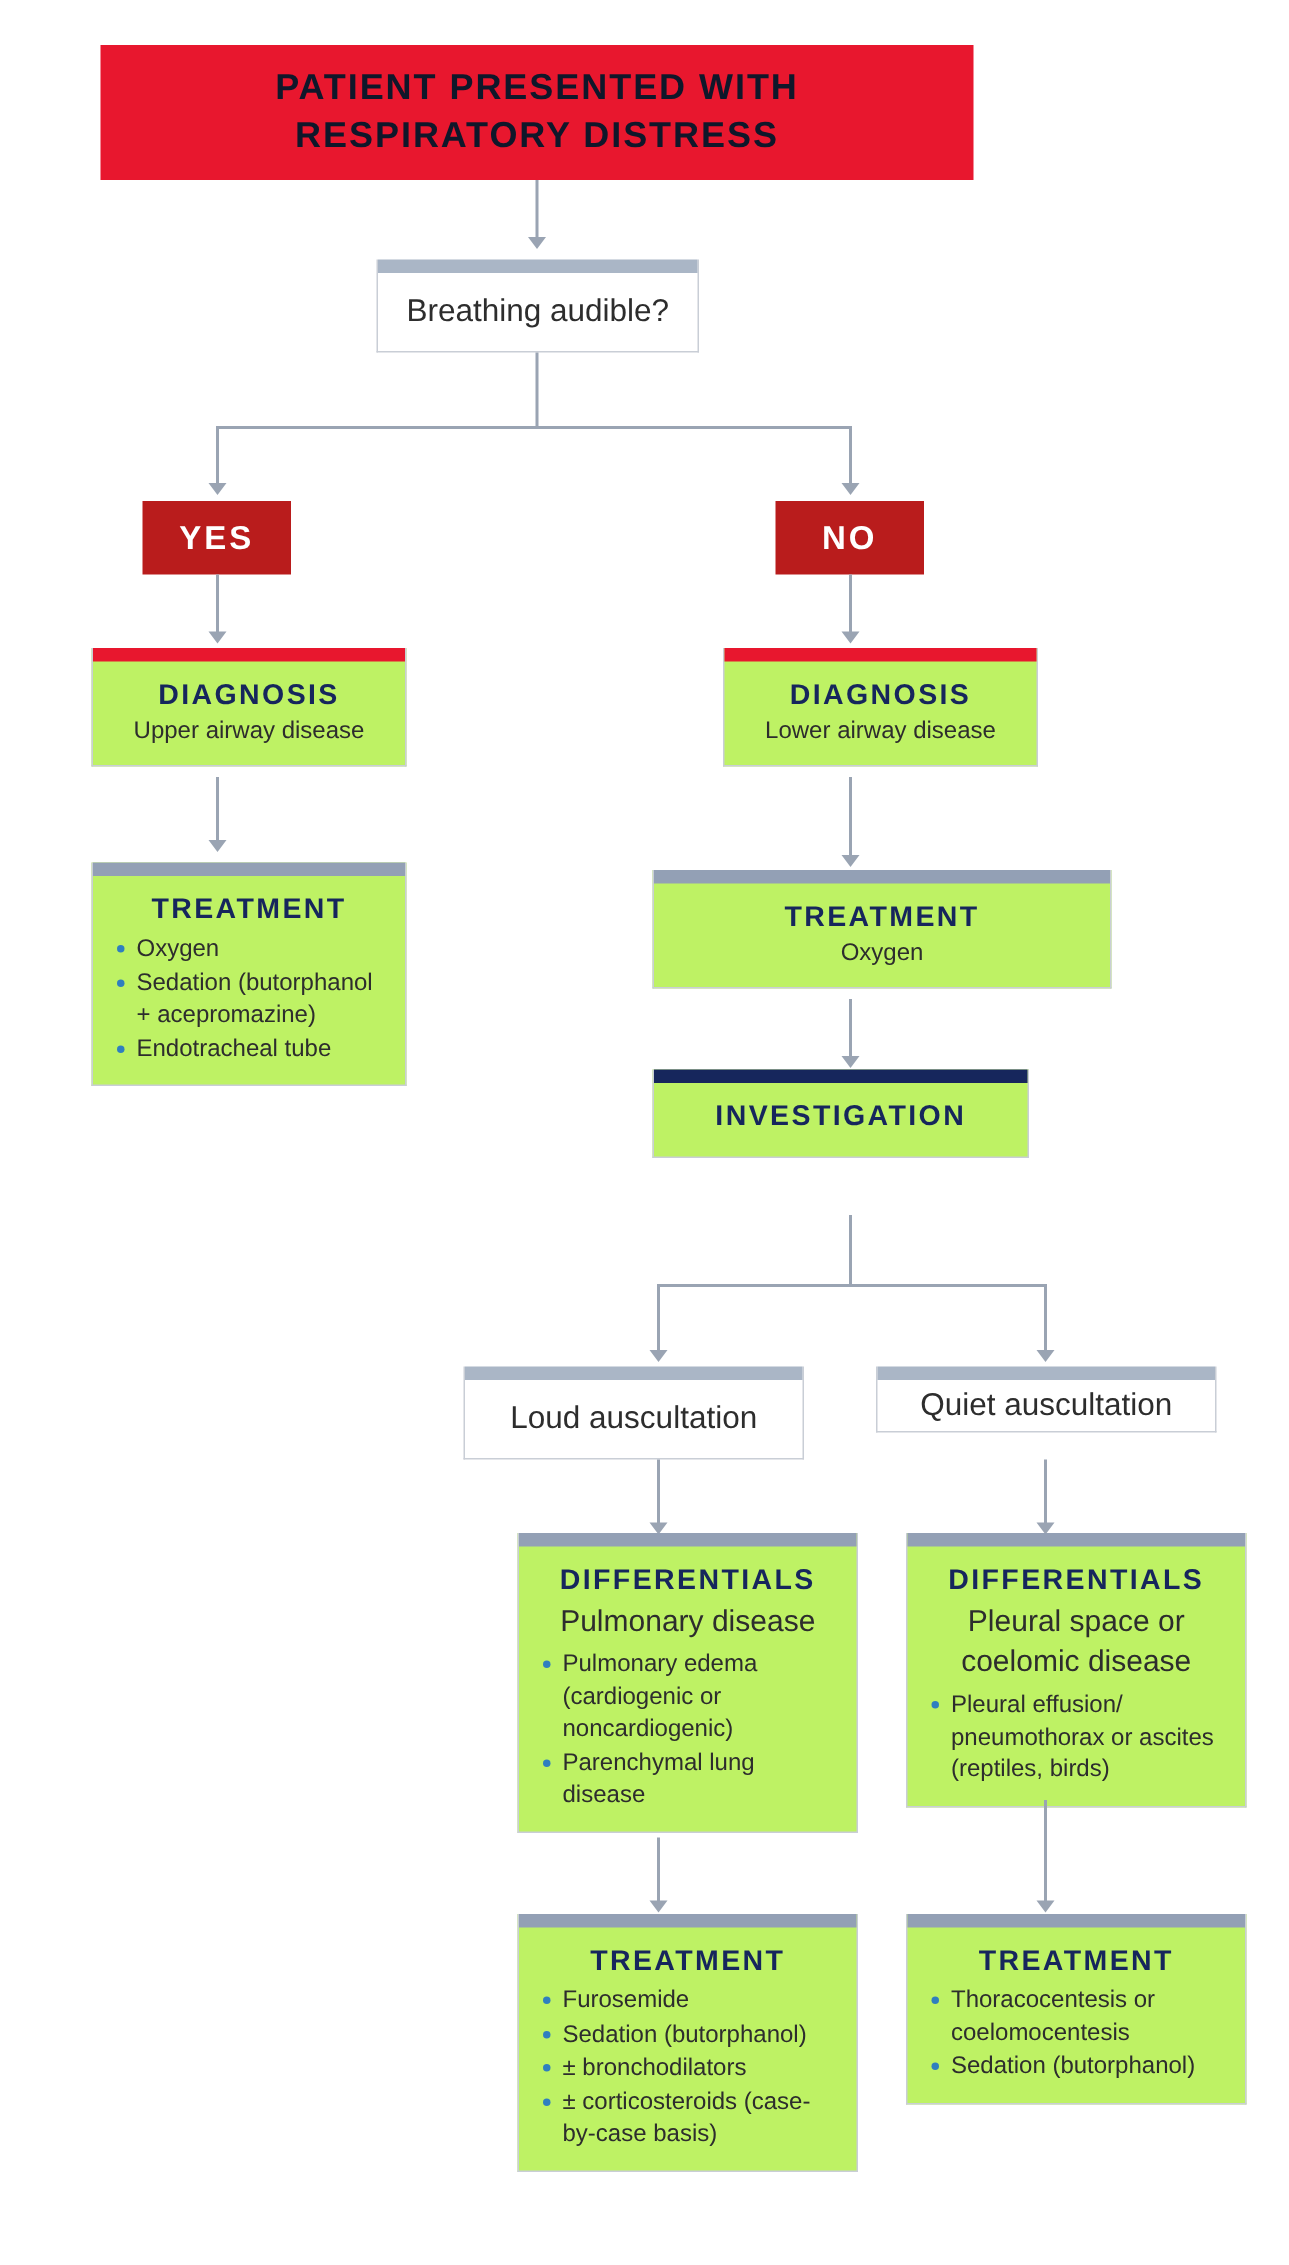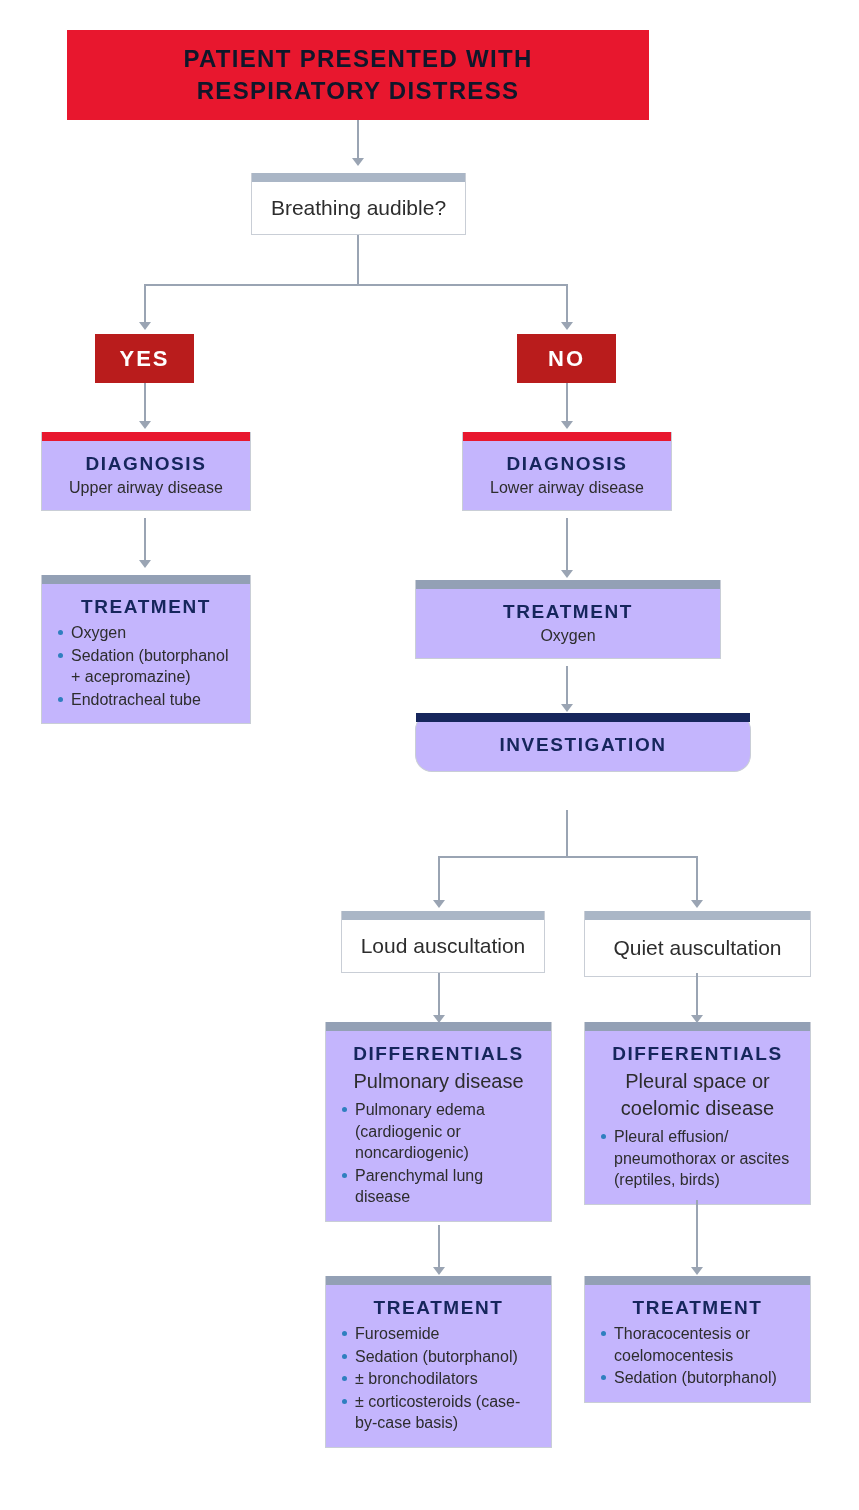--- a/index.html
+++ b/index.html
@@ -18,23 +18,24 @@
   .canvas {
     position: relative;
     width: 859px;
     height: 1510px;
   }
 
   
   .node {
     position: absolute;
     box-sizing: border-box;
-    background: #c4b5fd;
+    background: #bef264;
     border: 1px solid #c9ced6;
     border-top: none;
+    margin-left: 20px;
   }
   .node .cap {
     height: 9px;
     width: 100%;
     display: block;
   }
   .cap-red { background: #e8172e; }
   .cap-grey { background: #93a0b5; }
   .cap-navy { background: #16265c; }
   .cap-lgrey { background: #aab6c6; }
@@ -232,39 +233,39 @@
     <span class="cap cap-grey"></span>
     <div class="body">
       <div class="ttl">TREATMENT</div>
       <div class="sub">Oxygen</div>
     </div>
   </div>
 
   <div class="ln vln" style="left:566px; top:666px; height:42px;"></div>
   <div class="arrow" style="left:561px; top:704px;"></div>
 
-  <div class="node" style="left:415px; top:713px; width:336px;border-radius:17px;">
+  <div class="node" style="left:415px; top:713px; width:251px;">
     <span class="cap cap-navy"></span>
     <div class="body">
       <div class="ttl">INVESTIGATION</div>
     </div>
   </div>
 
   <div class="ln vln" style="left:566px; top:810px; height:47px;"></div>
   <div class="ln hln" style="left:438px; top:856px; width:259px;"></div>
   <div class="ln vln" style="left:438px; top:856px; height:46px;"></div>
   <div class="ln vln" style="left:696px; top:856px; height:46px;"></div>
   <div class="arrow" style="left:433px; top:900px;"></div>
   <div class="arrow" style="left:691px; top:900px;"></div>
 
-  <div class="plain" style="left:341px; top:911px; width:204px; height:62px;">
+  <div class="plain" style="left:309px; top:911px; width:227px; height:62px;">
     <span class="cap cap-lgrey"></span>
     <div class="ptxt">Loud auscultation</div>
   </div>
-  <div class="plain" style="left:584px; top:911px; width:227px; height:66px;">
+  <div class="plain" style="left:584px; top:911px; width:227px; height:44px;">
     <span class="cap cap-lgrey"></span>
     <div class="ptxt">Quiet auscultation</div>
   </div>
 
   <div class="ln vln" style="left:438px; top:973px; height:44px;"></div>
   <div class="arrow" style="left:433px; top:1015px;"></div>
   <div class="ln vln" style="left:696px; top:973px; height:44px;"></div>
   <div class="arrow" style="left:691px; top:1015px;"></div>
 
   <div class="node" style="left:325px; top:1022px; width:227px;">

